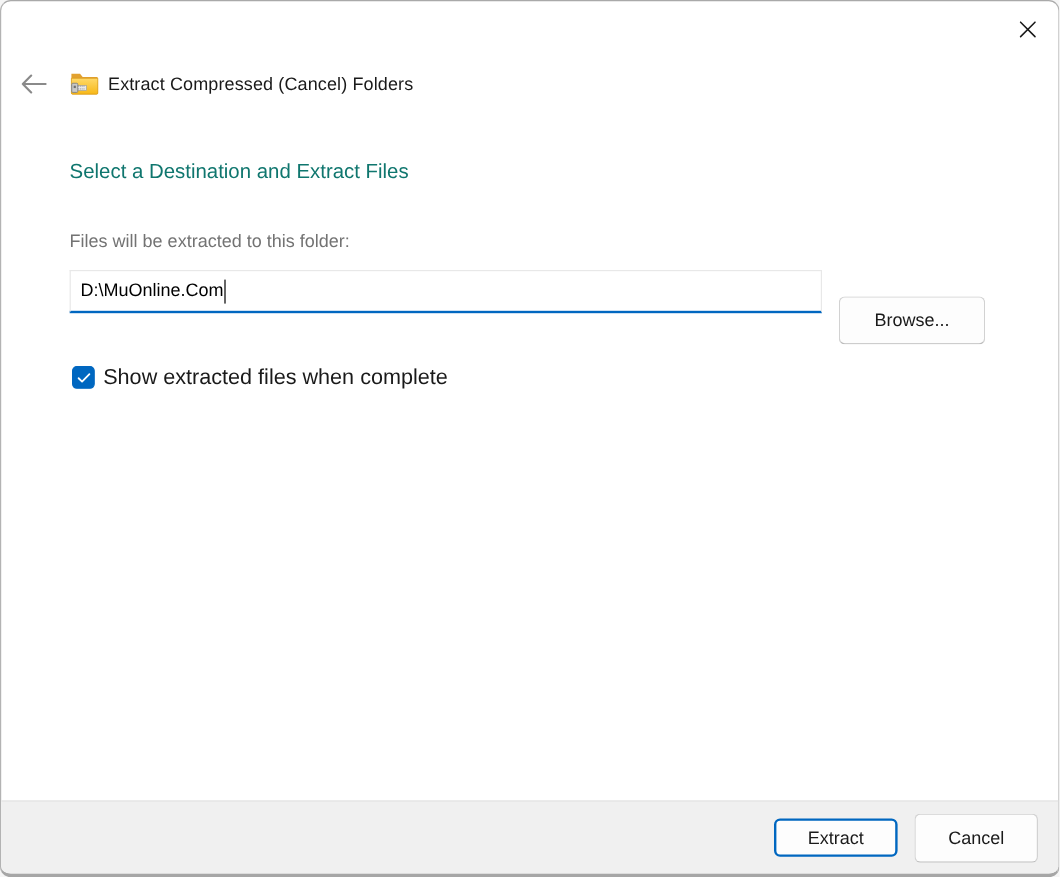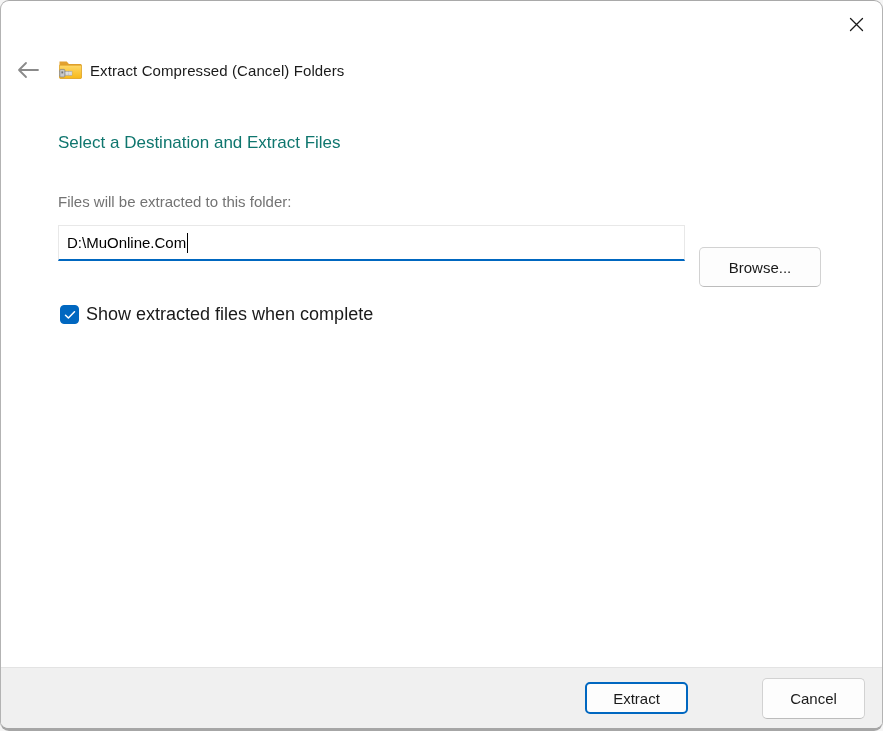--- a/index.html
+++ b/index.html
@@ -96,30 +96,30 @@
   }
   .check-label{
     margin-left:7px;font-size:18px;color:#1a1a1a;white-space:nowrap;
   }
   
   .footer{
     position:absolute;left:0;right:0;bottom:0;height:61px;
     background:#f0f0f0;
     border-top:1px solid #e3e3e3;
     display:flex;align-items:center;justify-content:flex-end;
-    padding-right:17px;box-sizing:border-box;gap:44px;
+    padding-right:17px;box-sizing:border-box;
   }
   .extract-btn{
     width:103px;height:32px;
     border:2px solid #0067c0;
     border-radius:5px;
   }
   .cancel-btn{
     width:103px;height:41px;
-    margin-left:30px;
+    margin-left:14px;
   }
   svg{display:block;}
 </style>
 </head>
 <body>
 
 <div class="window">
 
   <button class="close-btn">
     <span>

